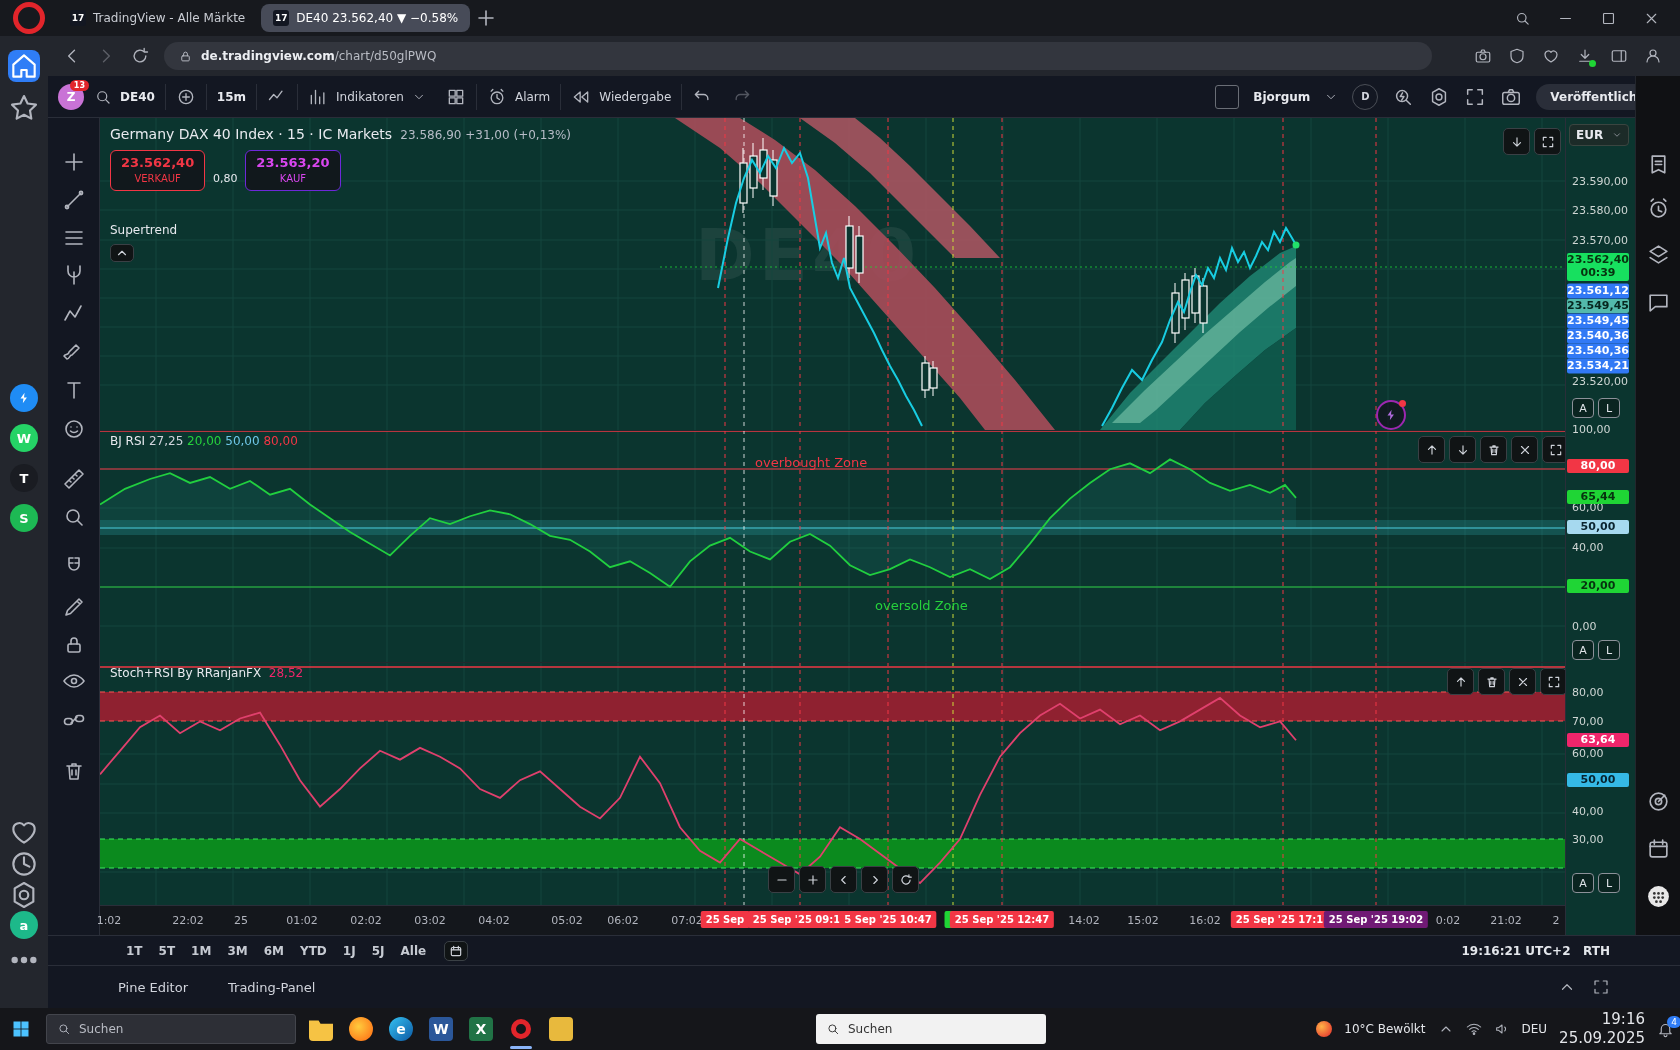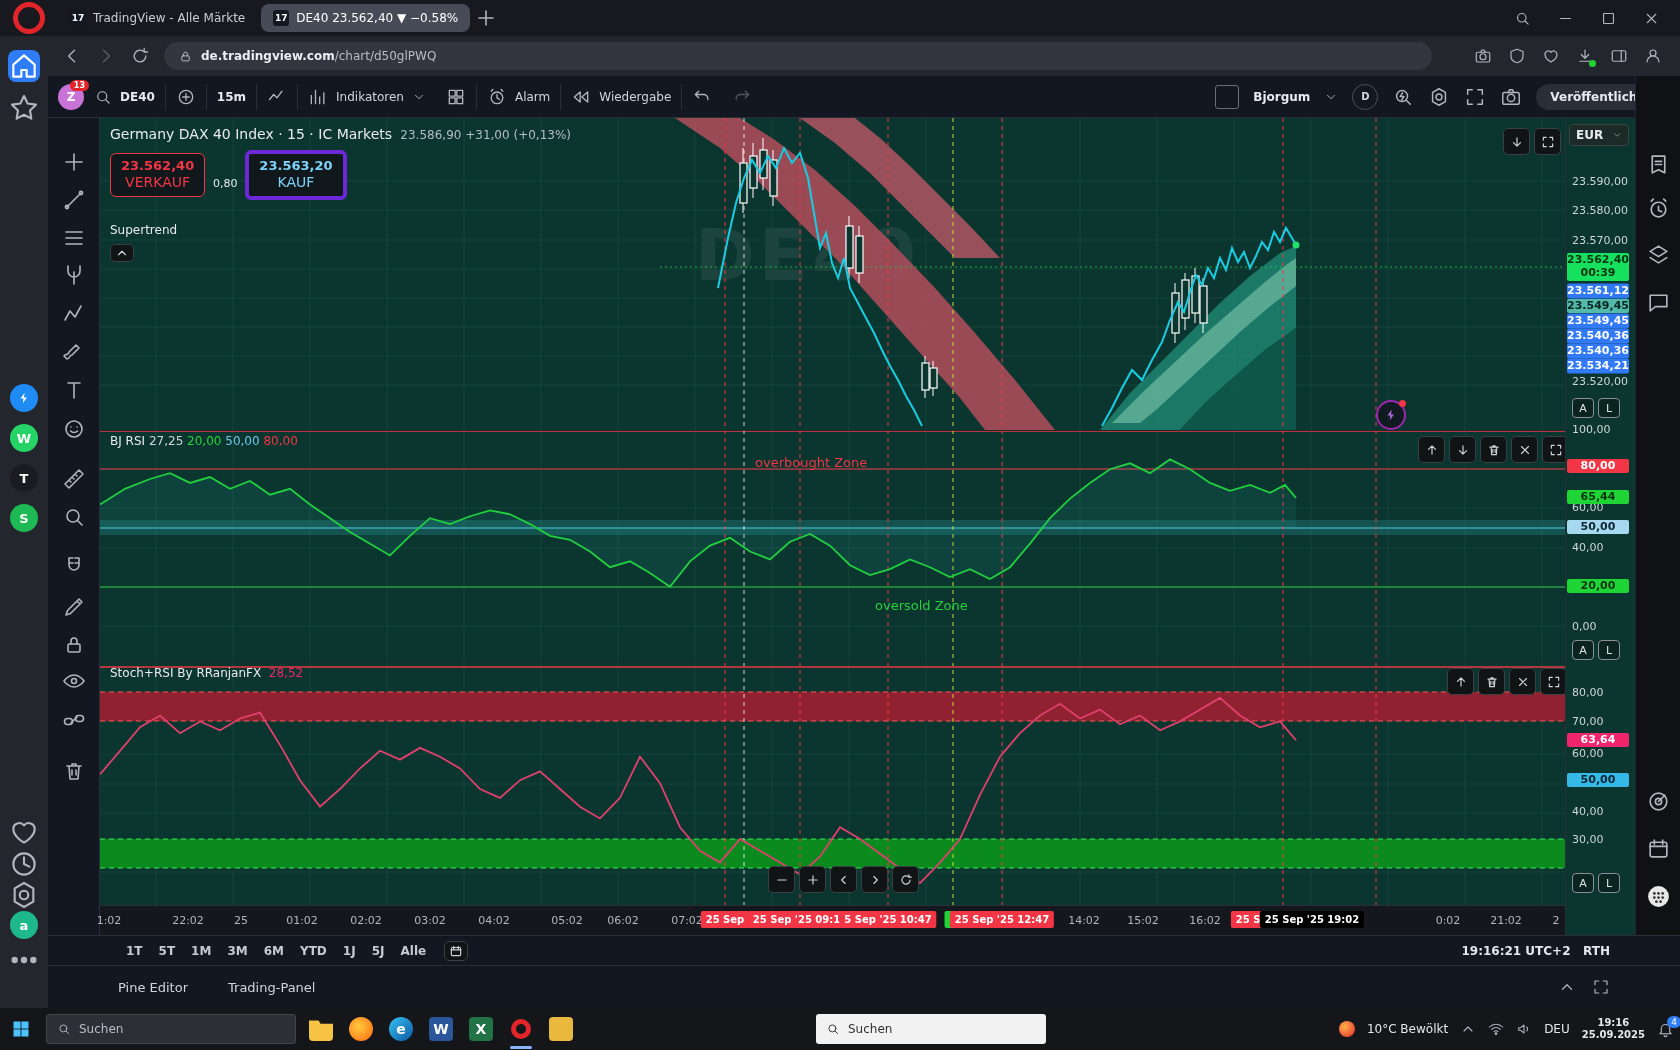--- a/index.html
+++ b/index.html
@@ -33,21 +33,21 @@
   #tvleft{left:48px;top:118px;width:52px;height:817px;background:#131722;border-right:1px solid #2a2e39;box-sizing:border-box;}
   #tvleft .ic{position:absolute;left:14px;width:24px;height:24px;}
   
   #chart{left:100px;top:118px;width:1465px;height:817px;background:#0b352f;}
   .panel-div{position:absolute;left:0;width:1465px;height:1px;background:#1f2a2e;}
   #watermark{left:595px;top:95px;font-size:72px;font-weight:bold;color:rgba(255,255,255,0.07);letter-spacing:4px;}
   .hdr{position:absolute;left:10px;color:#e8eaef;}
   .hdr .dim{color:#b6bcc7;}
   .tradebtn{display:inline-block;border-radius:6px;text-align:center;padding:4px 10px;background:#11181c;line-height:1.25;}
   .tradebtn .p{font-weight:bold;font-size:13px;}
-  .tradebtn .l{font-size:14px;}
+  .tradebtn .l{font-size:10px;}
   .zone{position:absolute;font-size:13px;}
   .pbtns{position:absolute;display:flex;gap:4px;}
   .sqbtn{width:25px;height:25px;background:#101415;border:1px solid #3a4045;border-radius:5px;display:flex;align-items:center;justify-content:center;color:#cfd3da;}
   .sqbtn svg{width:14px;height:14px;stroke:currentColor;fill:none;stroke-width:2;stroke-linecap:round;stroke-linejoin:round;}
   .al{width:20px;height:18px;border:1px solid #8c9199;border-radius:4px;color:#dfe3e8;font-size:11px;display:flex;align-items:center;justify-content:center;background:rgba(10,20,18,.5);}
   
   #pcol{left:1565px;top:118px;width:70px;height:817px;background:#0b352f;border-left:1px solid #2a2e39;box-sizing:border-box;}
   .tick{position:absolute;left:6px;color:#cfd6d4;font-size:11px;transform:translateY(-50%);}
   .pbadge{position:absolute;left:1px;width:62px;text-align:center;font-size:11px;font-weight:bold;border-radius:2px;transform:translateY(-50%);line-height:1.2;}
   .eurbox{position:absolute;left:3px;top:6px;width:60px;height:22px;background:#1c2b28;border:1px solid #3a4540;border-radius:4px;display:flex;align-items:center;justify-content:space-between;padding:0 6px;box-sizing:border-box;color:#e8eaef;font-weight:bold;}
@@ -63,21 +63,21 @@
   .rng{padding:3px 8px;color:#c6cad2;font-weight:bold;font-size:12px;}
   #pinebar{left:48px;top:965px;width:1632px;height:43px;background:#131722;border-top:1px solid #2a2e39;display:flex;align-items:center;box-sizing:border-box;padding:0 70px;gap:40px;}
   .pitem{color:#d1d4dc;font-size:13px;}
   
   #taskbar{left:0;top:1008px;width:1680px;height:42px;background:#15161a;display:flex;align-items:center;box-sizing:border-box;padding:0 6px;gap:10px;}
   .tsearch{width:250px;height:30px;background:#2d2f36;border:1px solid #43454c;border-radius:3px;display:flex;align-items:center;gap:8px;padding:0 10px;color:#b9bcc4;box-sizing:border-box;}
   .appic{width:30px;height:30px;display:flex;align-items:center;justify-content:center;border-radius:4px;position:relative;}
   .appletter{width:24px;height:24px;border-radius:4px;display:flex;align-items:center;justify-content:center;color:#fff;font-weight:bold;font-size:14px;}
   .wsearch{height:30px;width:230px;background:#f2f2f2;border-radius:3px;display:flex;align-items:center;gap:8px;padding:0 10px;color:#333;box-sizing:border-box;margin-left:230px;}
   .tray{margin-left:auto;display:flex;align-items:center;gap:12px;color:#e4e6ea;font-size:12px;}
-  .clockcol{text-align:center;line-height:1.25;font-size:10px;font-weight:bold;}
+  .clockcol{text-align:right;line-height:1.25;font-size:15px;}
   .underline-active{position:absolute;bottom:-5px;left:4px;right:4px;height:3px;background:#8ab4f8;border-radius:2px;}
   .lightning{position:absolute;width:26px;height:26px;border:2px solid #9c27b0;border-radius:50%;display:flex;align-items:center;justify-content:center;background:rgba(20,10,25,.6);}
 </style>
 </head>
 <body>
 
 <div id="stage">
 
   <div id="tabbar" class="abs">
     <div class="opera-o"></div>
@@ -615,21 +615,21 @@
       <span>Germany DAX 40 Index · 15 · IC Markets</span>
       <span class="dim" style="font-size:12px">&nbsp;<span>23.586,90</span>
       <span>+31,00 (+0,13%)</span></span>
     </div>
     <div class="hdr" style="top:32px">
       <span class="tradebtn" style="border:1px solid #f23645;color:#f23645">
         <span class="p">23.562,40</span><br>
         <span class="l">VERKAUF</span>
       </span>
       <span style="color:#e8eaef;font-size:11px;padding:0 4px">0,80</span>
-      <span class="tradebtn" style="border:4px solid #6d28d9;color:#7dd3fc">
+      <span class="tradebtn" style="border:1px solid #6d28d9;color:#d946ef">
         <span class="p">23.563,20</span><br>
         <span class="l">KAUF</span>
       </span>
     </div>
     <div class="hdr" style="top:105px;font-size:12px">
       <span>Supertrend</span>
     </div>
     <div class="hdr sqbtn" style="top:126px;left:10px;width:22px;height:16px">
         <svg viewBox="0 0 24 24">
           <path d="M6 15l6-6 6 6"></path>
@@ -759,21 +759,21 @@
         <div class="tlab" style="left: 1105px;">16:02</div>
         <div class="tlab" style="left: 1348px;">0:02</div>
         <div class="tlab" style="left: 1406px;">21:02</div>
         <div class="tlab" style="left: 1456px;">2</div>
         <div class="tbadge" style="left: 625px; background: rgb(242, 54, 69);">25 Sep</div>
         <div class="tbadge" style="left: 700px; background: rgb(242, 54, 69);">25 Sep '25  09:17</div>
         <div class="tbadge" style="left: 788px; background: rgb(242, 54, 69);">5 Sep '25  10:47</div>
         <div class="tbadge" style="left: 853px; background: rgb(31, 213, 53);">2</div>
         <div class="tbadge" style="left: 902px; background: rgb(242, 54, 69);">25 Sep '25  12:47</div>
         <div class="tbadge" style="left: 1183px; background: rgb(242, 54, 69);">25 Sep '25  17:17</div>
-        <div class="tbadge" style="left: 1212px; background: #000000;">25 Sep '25  19:02</div>
+        <div class="tbadge" style="left: 1276px; background: #701a75;">25 Sep '25  19:02</div>
       </div>
   </div>
 
   <div id="pcol" class="abs">
     <div class="eurbox">
       <span>EUR</span>
       <span class="ic" style="width:10px;height:10px" id="ic-eurchev">
           <svg viewBox="0 0 24 24" width="100%" height="100%">
             <path d="M6 9l6 6 6-6"></path>
           </svg>

